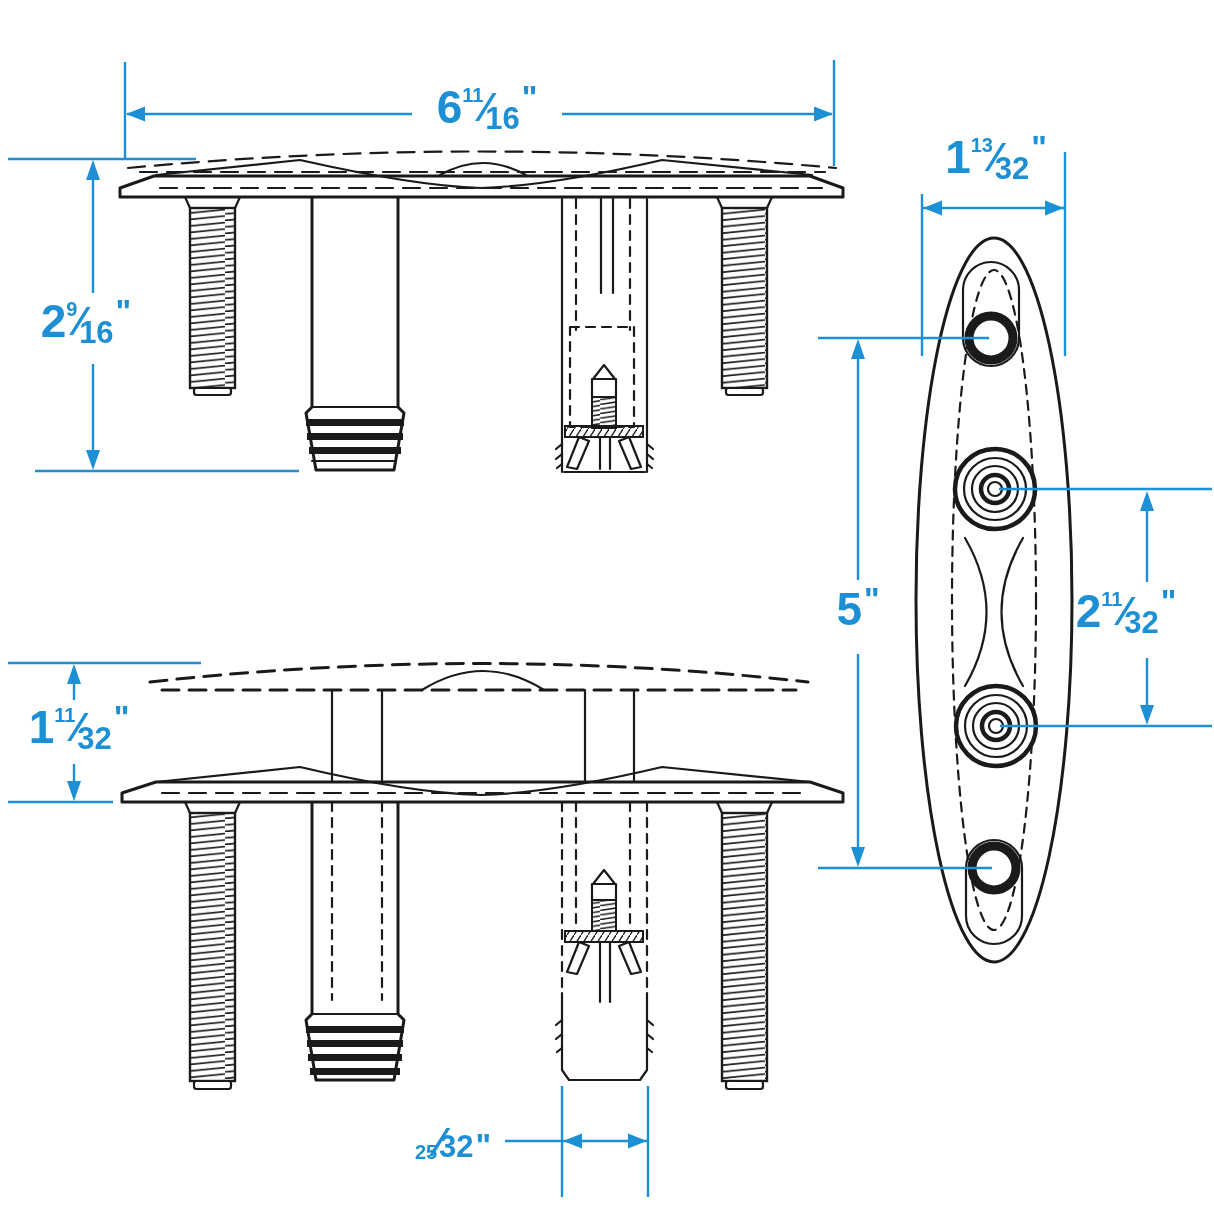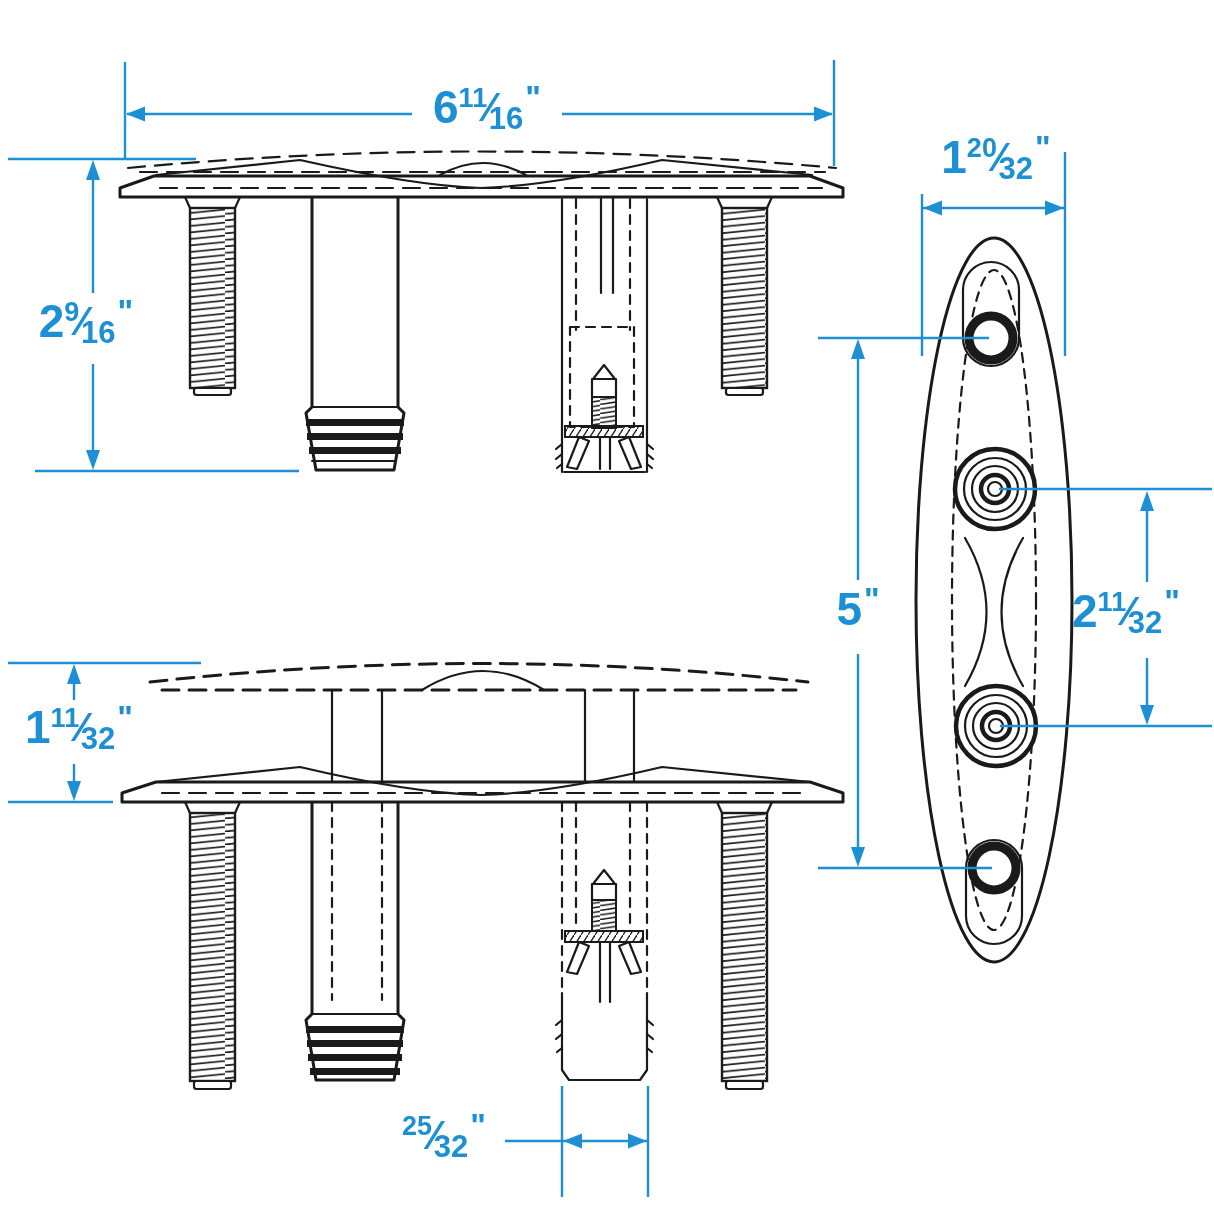--- a/index.html
+++ b/index.html
@@ -11,21 +11,21 @@
   .ln2{fill:none;stroke:#1a1a1a;stroke-width:2.2;stroke-linecap:round;stroke-linejoin:round;}
   .dash{stroke-dasharray:17 10;}
   .dash2{stroke-dasharray:9 7;}
   .fillk{fill:#1a1a1a;stroke:none;}
   .fillw{fill:#ffffff;}
   .blue{fill:none;stroke:#1d8fd4;stroke-width:2.4;stroke-linecap:butt;}
   .bluehead{fill:#1d8fd4;stroke:none;}
   .dim{position:absolute;display:flex;align-items:flex-start;justify-content:center;
        color:#1d8fd4;font-weight:700;line-height:1;white-space:nowrap;}
   .dw{font-size:46px;}
-  .dn{font-size:27px;margin-top:1px;}
+  .dn{font-size:20px;margin-top:1px;}
   .ds{font-size:40px;margin-top:3px;letter-spacing:-3px;margin-left:-1px;margin-right:-1px;}
   .dd{font-size:31px;margin-top:19px;}
   .du{font-size:33px;margin-top:-3px;margin-left:2px;}
 </style>
 </head>
 <body>
 
 <div id="stage">
 
 <svg width="1214" height="1214" viewBox="0 0 1214 1214">
@@ -255,21 +255,21 @@
   <div class="dim" style="left:4px;top:298px;width:164px;">
     <span class="dw">2</span>
       <span class="dn">9</span>
       <span class="ds">⁄</span>
       <span class="dd">16</span>
       <span class="du">"</span>
   </div>
 
   <div class="dim" style="left:908px;top:134px;width:176px;">
     <span class="dw">1</span>
-      <span class="dn">20</span>
+      <span class="dn">13</span>
       <span class="ds">⁄</span>
       <span class="dd">32</span>
       <span class="du">"</span>
   </div>
 
   <div class="dim" style="left:820px;top:586px;width:76px;">
     <span class="dw">5</span>
       <span class="du">"</span>
   </div>
 
@@ -282,20 +282,20 @@
   </div>
 
   <div class="dim" style="left:0px;top:704px;width:158px;">
     <span class="dw">1</span>
       <span class="dn">11</span>
       <span class="ds">⁄</span>
       <span class="dd">32</span>
       <span class="du">"</span>
   </div>
 
-  <div class="dim" style="left:380px;top:1112px;width:128px;">
+  <div class="dim" style="left:389px;top:1112px;width:128px;align-items:flex-end;">
     <span class="dn">25</span>
       <span class="ds">⁄</span>
       <span class="dd">32</span>
       <span class="du">"</span>
   </div>
 
 </div>
 
 </body></html>

